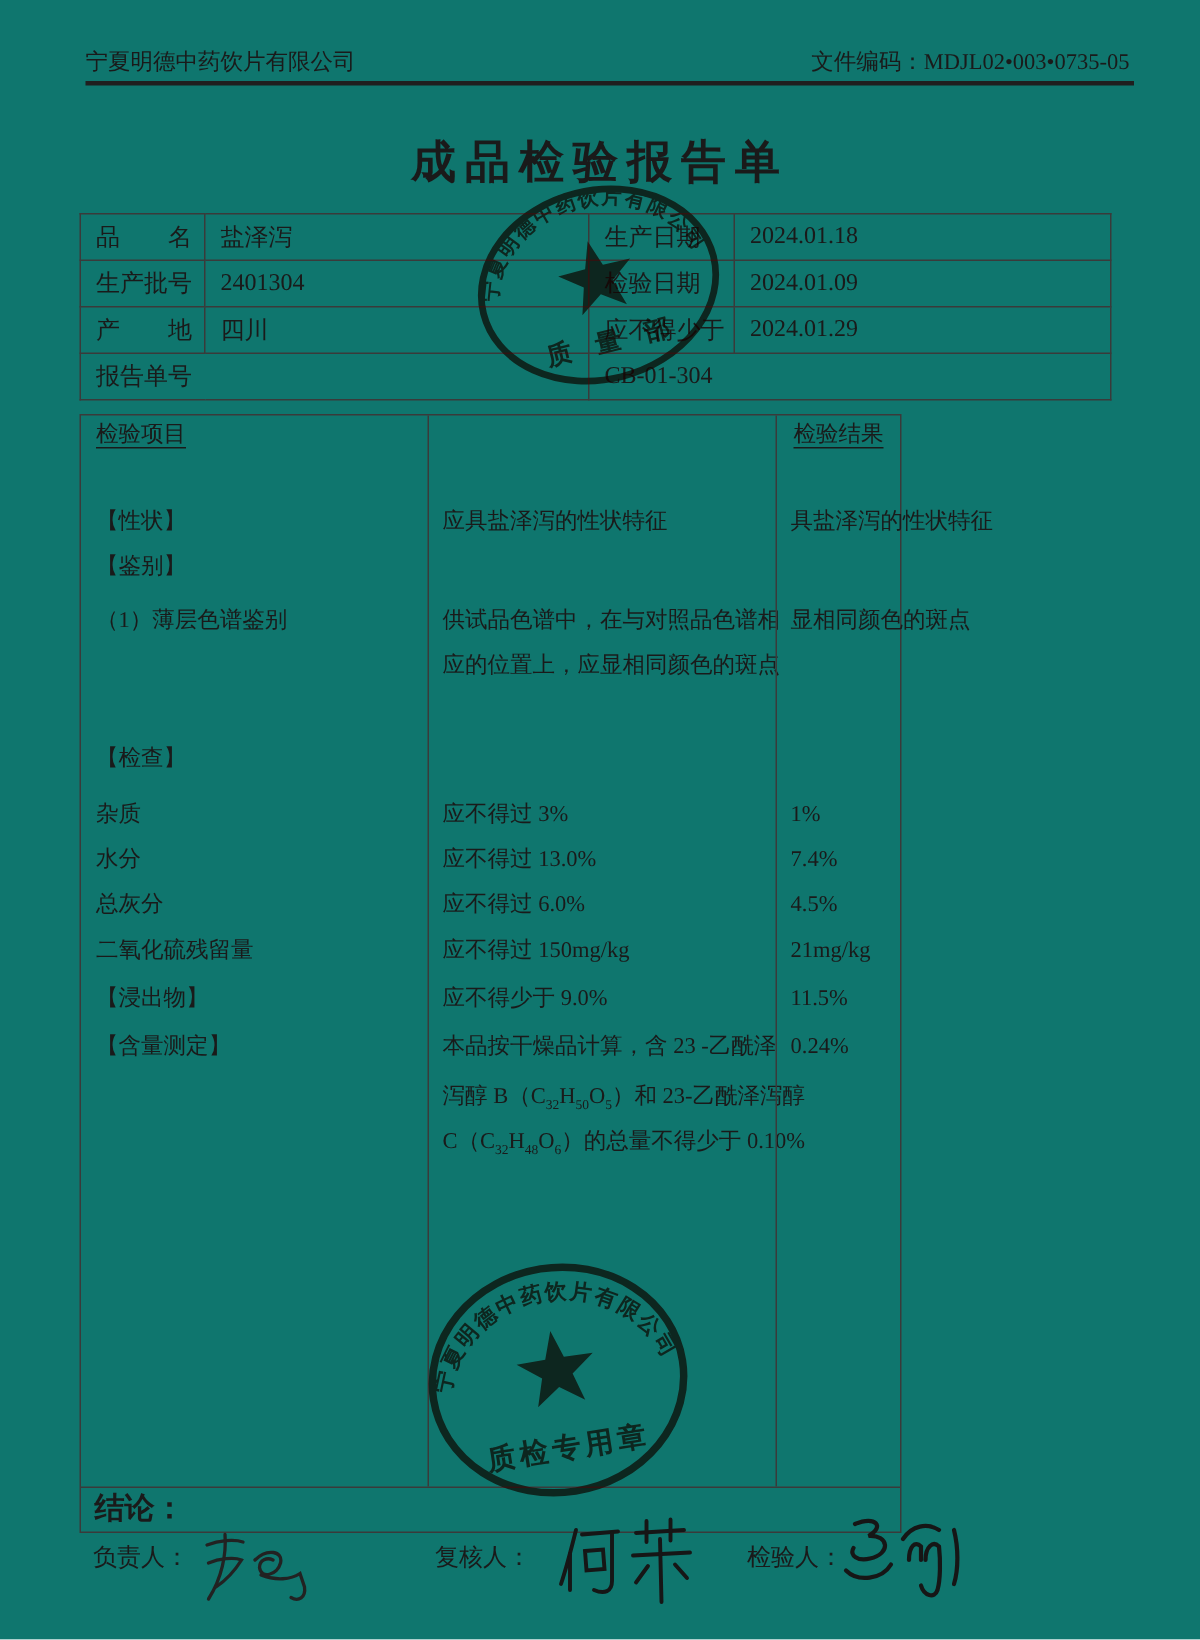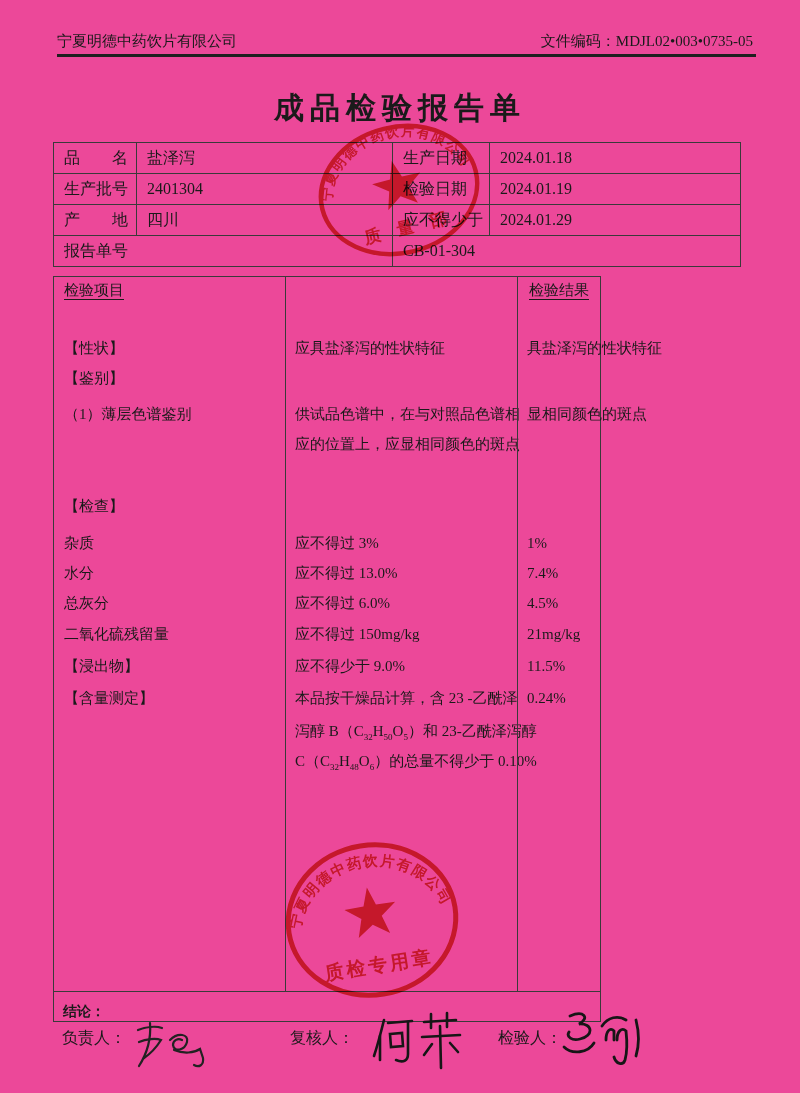--- a/index.html
+++ b/index.html
@@ -1,17 +1,17 @@
 <!DOCTYPE html>
 <html><head>
 <meta charset="utf-8">
 <style>
   html,body{margin:0;padding:0;background:#ffffff;}
   .page{
-    position:relative;width:800px;height:1093px;background:#ec4899;overflow:hidden;
+    position:relative;width:800px;height:1093px;background:#0f766e;overflow:hidden;
     font-family:"Liberation Serif","DejaVu Serif",serif;color:#1a1a1a;
   }
   
   .doc-header{position:absolute;top:32px;left:57px;width:696px;display:flex;justify-content:space-between;font-size:15px;}
   .doc-rule{position:absolute;top:54px;left:57px;width:699px;height:3px;background:#1f1f1f;}
   .doc-title{position:absolute;top:88px;left:0;width:800px;text-align:center;font-size:30px;font-weight:bold;letter-spacing:6px;}
   
   table.info{position:absolute;top:142px;left:53px;width:688px;border-collapse:collapse;table-layout:fixed;font-size:16px;border-radius:14px;}
   table.info td{border:1.6px solid #3a3a3a;height:30px;padding:0 0 0 10px;vertical-align:middle;}
   
@@ -21,21 +21,21 @@
   .col1{width:231px;}
   .col2{width:232px;border-left:1.6px solid #3a3a3a;}
   .col3{flex:1;border-left:1.6px solid #3a3a3a;}
   .line{position:absolute;font-size:15px;line-height:22px;white-space:nowrap;}
   .col1 .line{left:10px;}
   .col2 .line{left:9px;}
   .col3 .line{left:9px;}
   .hd{left:0 !important;right:0;text-align:center;text-decoration:underline;text-underline-offset:4px;}
   .hd-left{text-decoration:underline;text-underline-offset:4px;}
   sub{font-size:9px;}
-  .conclusion-row{position:relative;height:29px;border-top:1.6px solid #3a3a3a;display:flex;align-items:flex-end;padding-left:9px;font-size:14px;}
+  .conclusion-row{position:relative;height:29px;border-top:1.6px solid #3a3a3a;display:flex;align-items:flex-start;padding-left:9px;font-size:20px;}
   .conclusion-row b{font-weight:bold;}
   
   .stamp{position:absolute;mix-blend-mode:multiply;opacity:0.88;}
   .stamp-top{left:299px;top:110px;transform:rotate(-14deg);}
   .stamp-bottom{left:267px;top:830px;transform:rotate(-9deg);}
   
   .sign-label{position:absolute;top:1028px;font-size:16px;}
   .sig{position:absolute;}
 </style>
 </head>
@@ -62,21 +62,21 @@
         <tr>
       <td>品　　名</td>
       <td>盐泽泻</td>
       <td>生产日期</td>
       <td>2024.01.18</td>
     </tr>
     <tr>
       <td>生产批号</td>
       <td>2401304</td>
       <td>检验日期</td>
-      <td>2024.01.19</td>
+      <td>2024.01.09</td>
     </tr>
     <tr>
       <td>产　　地</td>
       <td>四川</td>
       <td>应不得少于</td>
       <td>2024.01.29</td>
     </tr>
     <tr>
       <td colspan="2">报告单号</td>
       <td colspan="2">CB-01-304</td>

